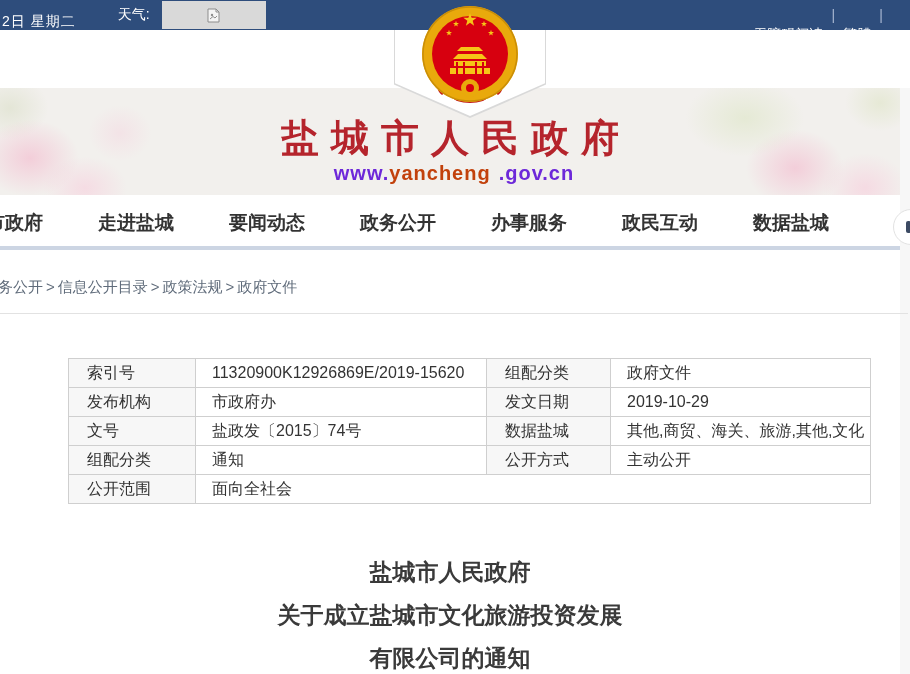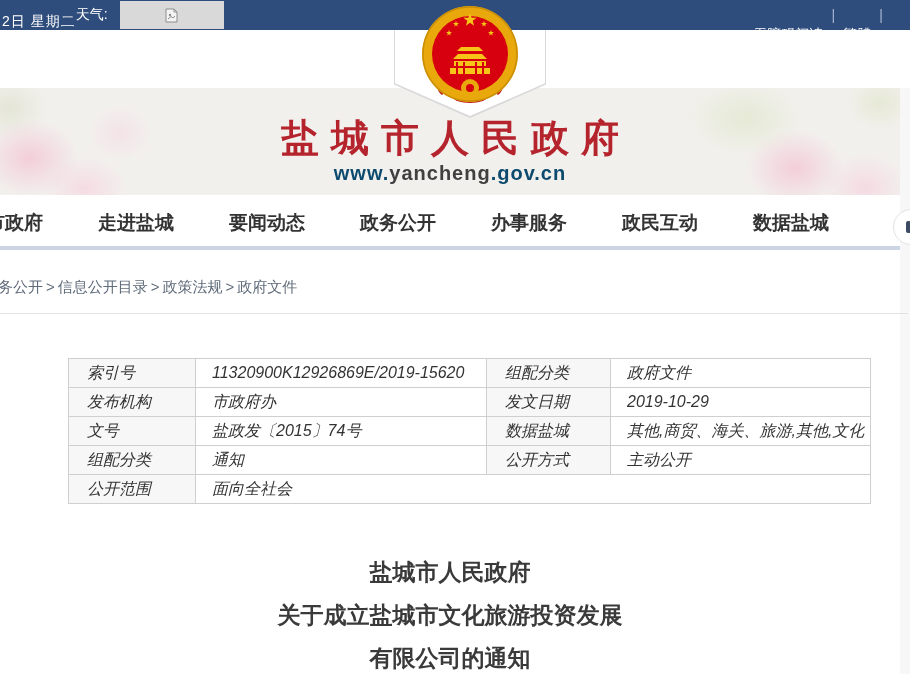--- a/index.html
+++ b/index.html
@@ -8,21 +8,21 @@
     font-family:"Liberation Sans","DejaVu Sans",sans-serif;
     background:#ffffff; position:relative; overflow:hidden;
   }
   
   .topbar {
     position:absolute; left:0; top:0; width:910px; height:30px;
     background:#2e4d7c; color:#fff; font-size:14px;
     display:flex; align-items:center;
   }
   .topbar .date { margin-left:2px; letter-spacing:1px;margin-top:14px; }
-  .topbar .weather-label { }
+  .topbar .weather-label { margin-left:42px; }
   .weather-box {
     margin-left:12px; width:104px; height:28px; background:#d9d9d9;
     display:flex; align-items:center; justify-content:center;
   }
   .topbar .right-links {
     margin-left:auto; display:flex; align-items:center; gap:8px;
     padding-right:2px; white-space:nowrap;
   }
   .topbar .right-links a { color:#fff; text-decoration:none; cursor:pointer;margin-top:40px; }
   .topbar .divider { color:#a9b8d2; }
@@ -55,22 +55,22 @@
   
   .site-title {
     position:absolute; left:0; top:113px; width:900px;
     text-align:center; font-size:38px; font-weight:bold;
     color:#b5242c; letter-spacing:12px; padding-left:12px;
   }
   .site-url {
     position:absolute; left:0; top:162px; width:900px;
     text-align:center; font-size:20px; font-weight:bold; letter-spacing:1px;
   }
-  .site-url .gray { color:#0c4a6e; }
-  .site-url .red  { color:#404040; }
+  .site-url .gray { color:#6d28d9;margin-left:8px; }
+  .site-url .red  { color:#c2410c; }
   
   .nav {
     position:absolute; left:0; top:195px; width:900px; height:55px;
     background:#fff; border-bottom:4px solid #ccd5e3; overflow:hidden;
   }
   .nav ul {
     list-style:none; display:flex; gap:55px; margin-left:-14px;
     height:55px; align-items:center;
   }
   .nav li {
@@ -92,21 +92,21 @@
   }
   .breadcrumb a { color:#5f6b7a; text-decoration:none; cursor:pointer; }
   .breadcrumb .sep { margin:0 3px; }
   .content-divider {
     position:absolute; left:0; top:313px; width:908px; height:1px; background:#e2e2e2;
   }
   
   table.meta {
     position:absolute; left:68px; top:358px; width:802px;
     border-collapse:collapse; table-layout:fixed;
-    font-size:16px; color:#333;font-style:italic;
+    font-size:16px; color:#333;
   }
   table.meta td { border:1px solid #cfcfcf; height:29px; padding:0 8px 0 16px; overflow:hidden; white-space:nowrap; }
   table.meta td.lbl { background:#f7f7f7; padding-left:18px; }
   
   .doc-title {
     position:absolute; left:0; top:551px; width:900px;
     text-align:center; font-family:"Liberation Serif","DejaVu Serif",serif;
     font-size:23px; font-weight:600; color:#3a3a3a; line-height:43px;
   }
 </style>

